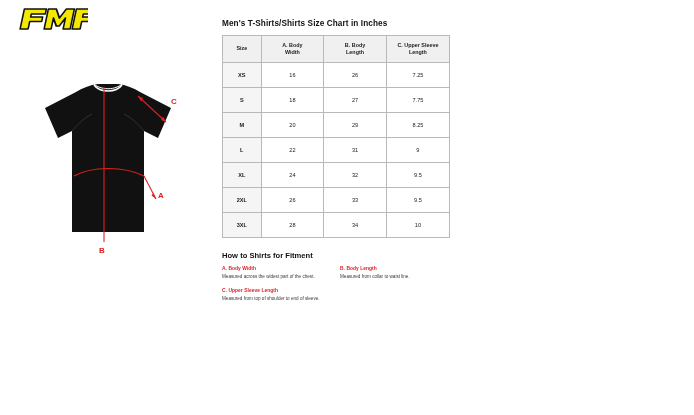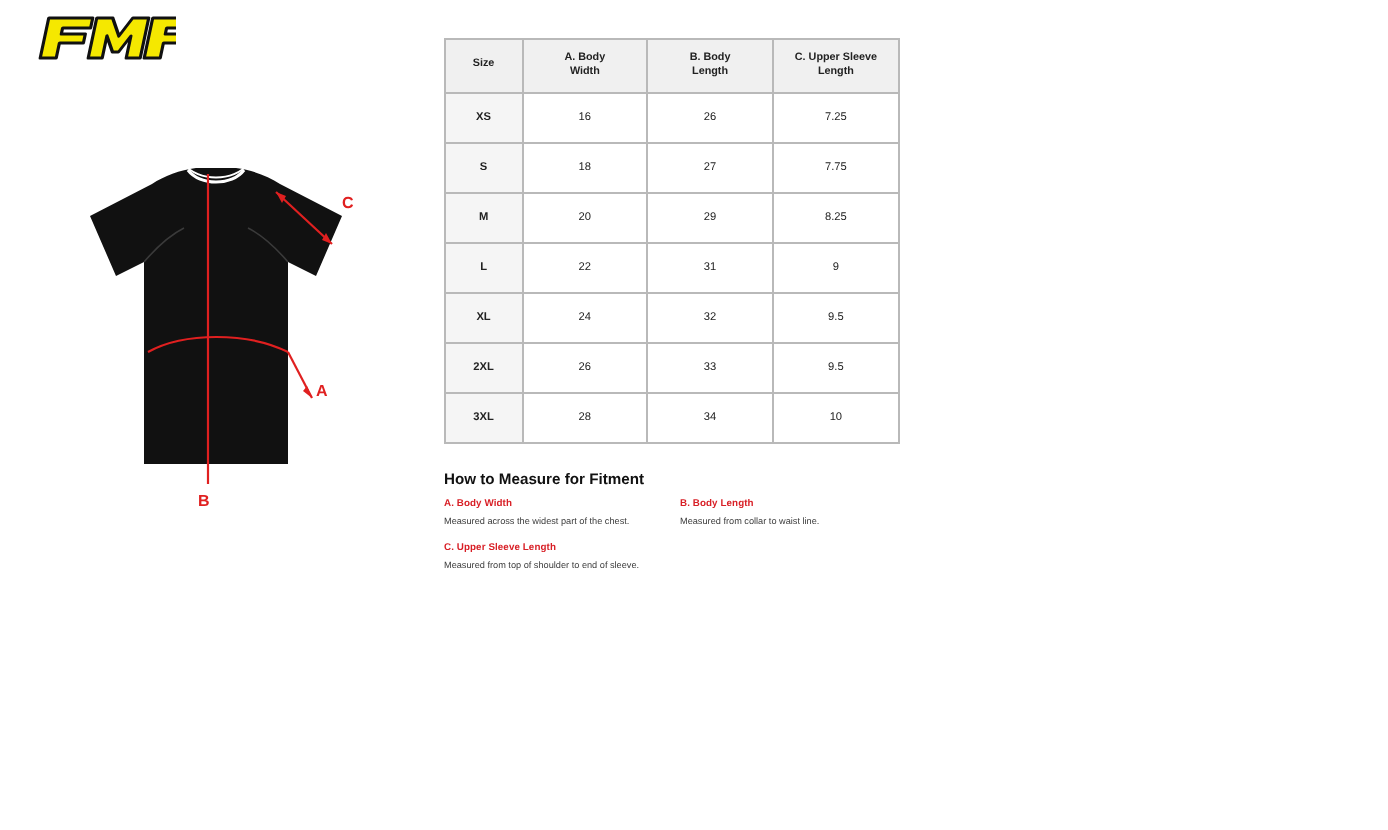--- a/index.html
+++ b/index.html
@@ -165,20 +165,21 @@
     <polygon points="158,62 153,60 155,56.5" fill="#e02020"></polygon>
 
     <text x="150" y="138" font-family="Liberation Sans, sans-serif" font-size="8" font-weight="bold" fill="#e02020">A</text>
     <text x="91" y="193" font-family="Liberation Sans, sans-serif" font-size="8" font-weight="bold" fill="#e02020">B</text>
     <text x="163" y="44" font-family="Liberation Sans, sans-serif" font-size="8" font-weight="bold" fill="#e02020">C</text>
   </svg>
 </div>
 
 <div class="content">
 
+  <h1 class="chart-title">Men's T-Shirts/Shirts Size Chart in Inches</h1>
 
   <table class="size-table">
     <colgroup>
       <col class="c0">
         <col class="c1">
         <col class="c2">
         <col class="c3">
     </colgroup>
     <thead>
       <tr>
@@ -239,21 +240,21 @@
       <tr>
         <td class="size-col">3XL</td>
         <td>28</td>
         <td>34</td>
         <td>10</td>
       </tr>
     </tbody>
   </table>
 
   <div class="howto">
-    <h2 class="howto-title">How to Measure for Fitment</h2>
+    <h2 class="howto-title">How to Shirts for Fitment</h2>
     <div class="howto-grid">
       <div class="howto-item">
         <p class="m-label">A. Body Width</p>
         <p class="m-desc">Measured across the widest part of the chest.</p>
       </div>
       <div class="howto-item">
         <p class="m-label">B. Body Length</p>
         <p class="m-desc">Measured from collar to waist line.</p>
       </div>
       <div class="howto-item">

